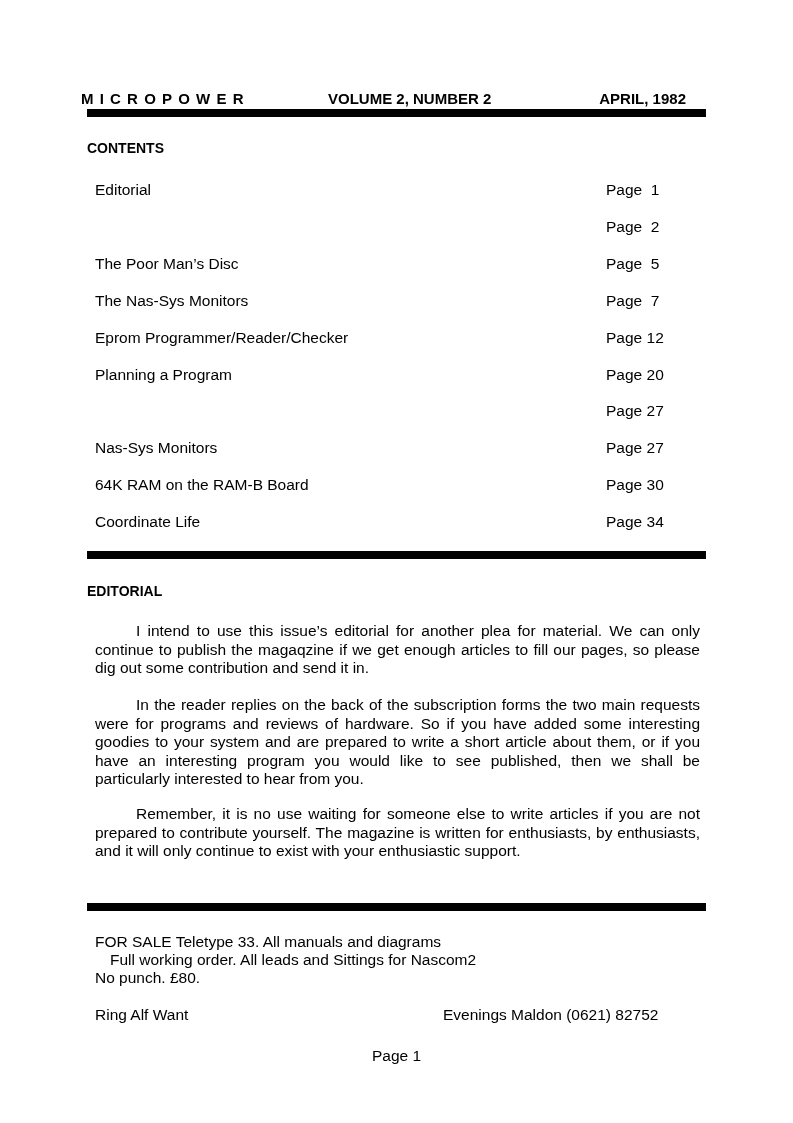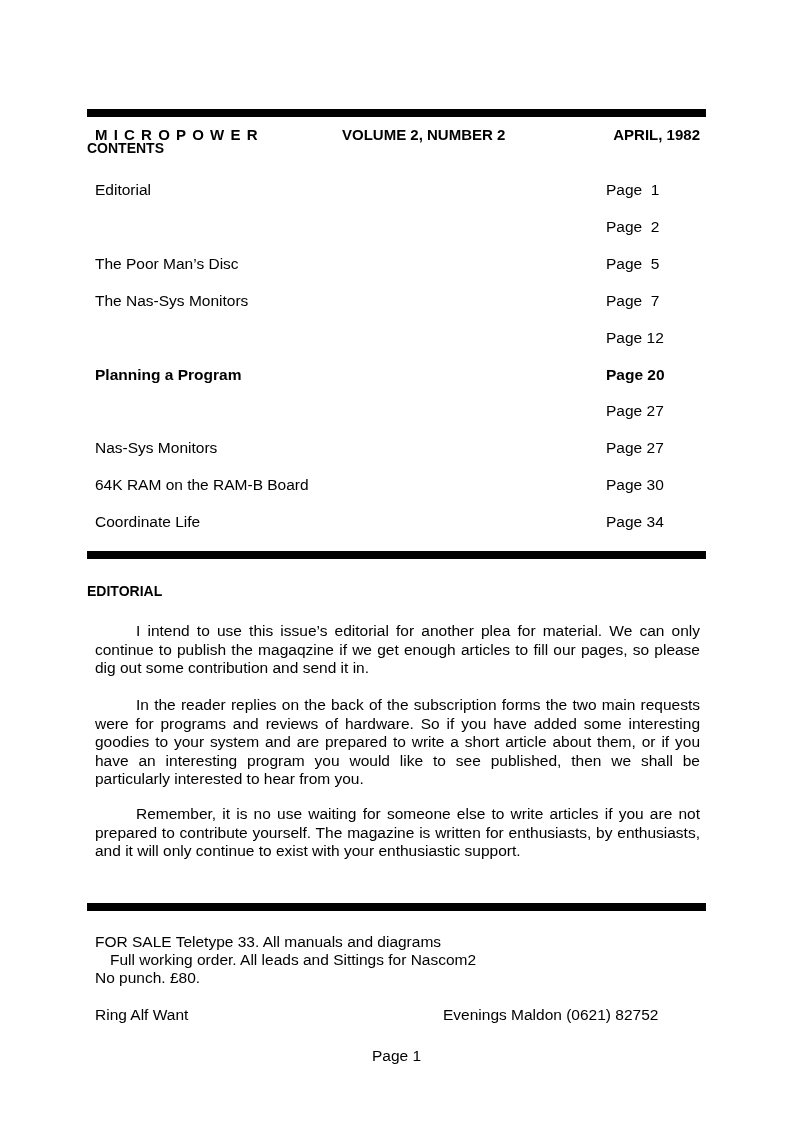--- a/index.html
+++ b/index.html
@@ -1,21 +1,21 @@
 <!DOCTYPE html>
 <html><head>
   <meta charset="utf-8">
   <style>
     html, body { margin: 0; padding: 0; background: #ffffff; }
     body {
       width: 793px; height: 1123px; position: relative; overflow: hidden;
       font-family: "Liberation Sans", sans-serif; color: #000;
     }
     .abs { position: absolute; }
-    .masthead { left: 95px; top: 90px; width: 605px; height: 20px; font-weight: bold; font-size: 15px; margin-top: 36px; }
+    .masthead { left: 81px; top: 90px; width: 605px; height: 20px; font-weight: bold; font-size: 15px; }
     .masthead .title { position: absolute; left: 0; top: 0; letter-spacing: 6.2px; }
     .masthead .volume { position: absolute; left: 247px; top: 0; }
     .masthead .date { position: absolute; right: 0; top: 0; }
     .rule { left: 87px; width: 619px; height: 8px; background: #000; }
     .heading { left: 87px; width: 619px; font-weight: bold; font-size: 14px; }
     .toc-row { left: 95px; width: 600px; height: 20px; font-size: 15.5px; }
     .toc-row .t { position: absolute; left: 0; top: 0; white-space: nowrap; }
     .toc-row .p { position: absolute; left: 511px; top: 0; white-space: pre; }
     .para { left: 95px; width: 605px; font-size: 15.5px; line-height: 18.5px; text-align: justify; }
     .para .indent { display: inline-block; width: 41px; }
@@ -43,23 +43,24 @@
 </div>
 <div class="abs toc-row" style="top:255px;">
   <span class="t">The Poor Man’s Disc</span>
   <span class="p">Page  5</span>
 </div>
 <div class="abs toc-row" style="top:292px;">
   <span class="t">The Nas-Sys Monitors</span>
   <span class="p">Page  7</span>
 </div>
 <div class="abs toc-row" style="top:329px;">
+  <span class="t">Eprom Programmer/Reader/Checker</span>
   <span class="p">Page 12</span>
 </div>
-<div class="abs toc-row" style="top:366px;font-weight:bold;">
+<div class="abs toc-row" style="top:366px;">
   <span class="t">Planning a Program</span>
   <span class="p">Page 20</span>
 </div>
 <div class="abs toc-row" style="top:402px;">
   <span class="p">Page 27</span>
 </div>
 <div class="abs toc-row" style="top:439px;">
   <span class="t">Nas-Sys Monitors</span>
   <span class="p">Page 27</span>
 </div>

